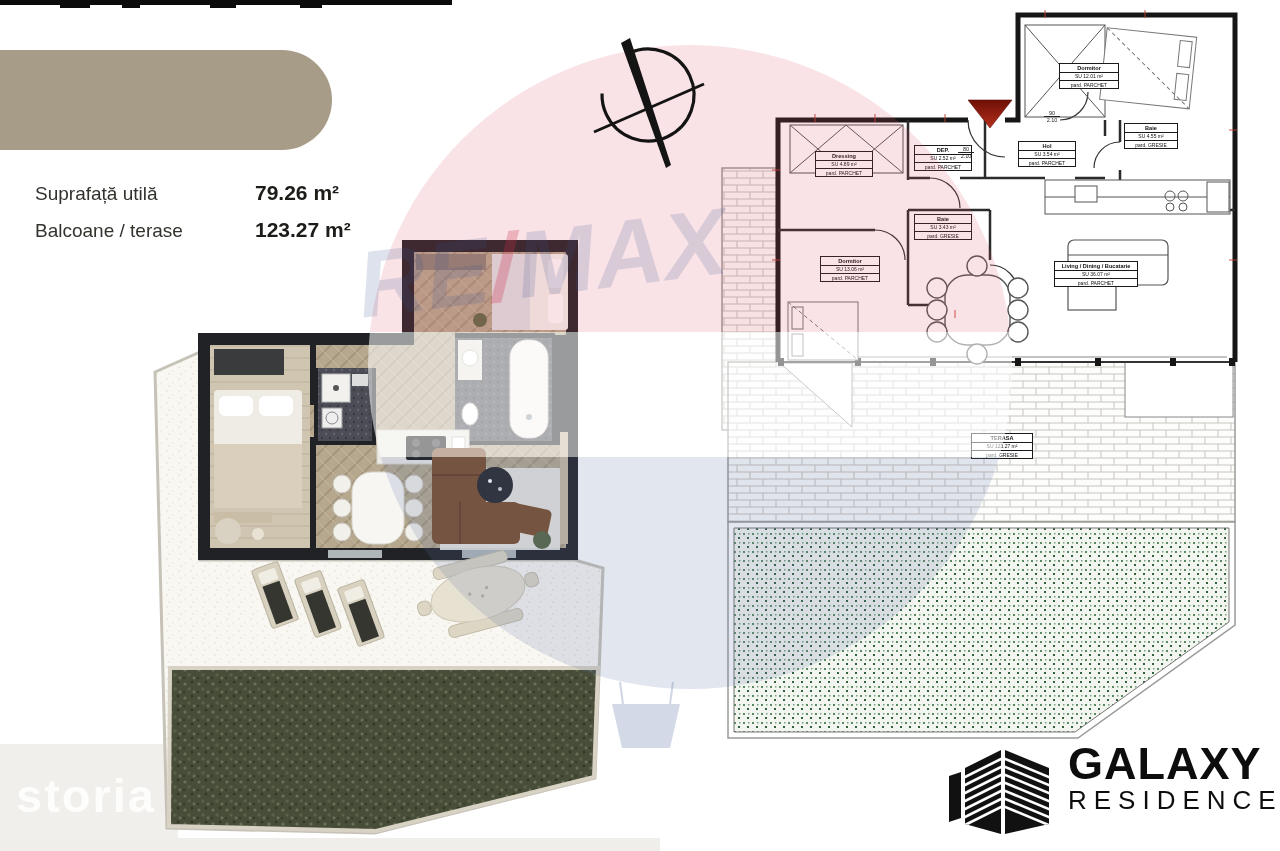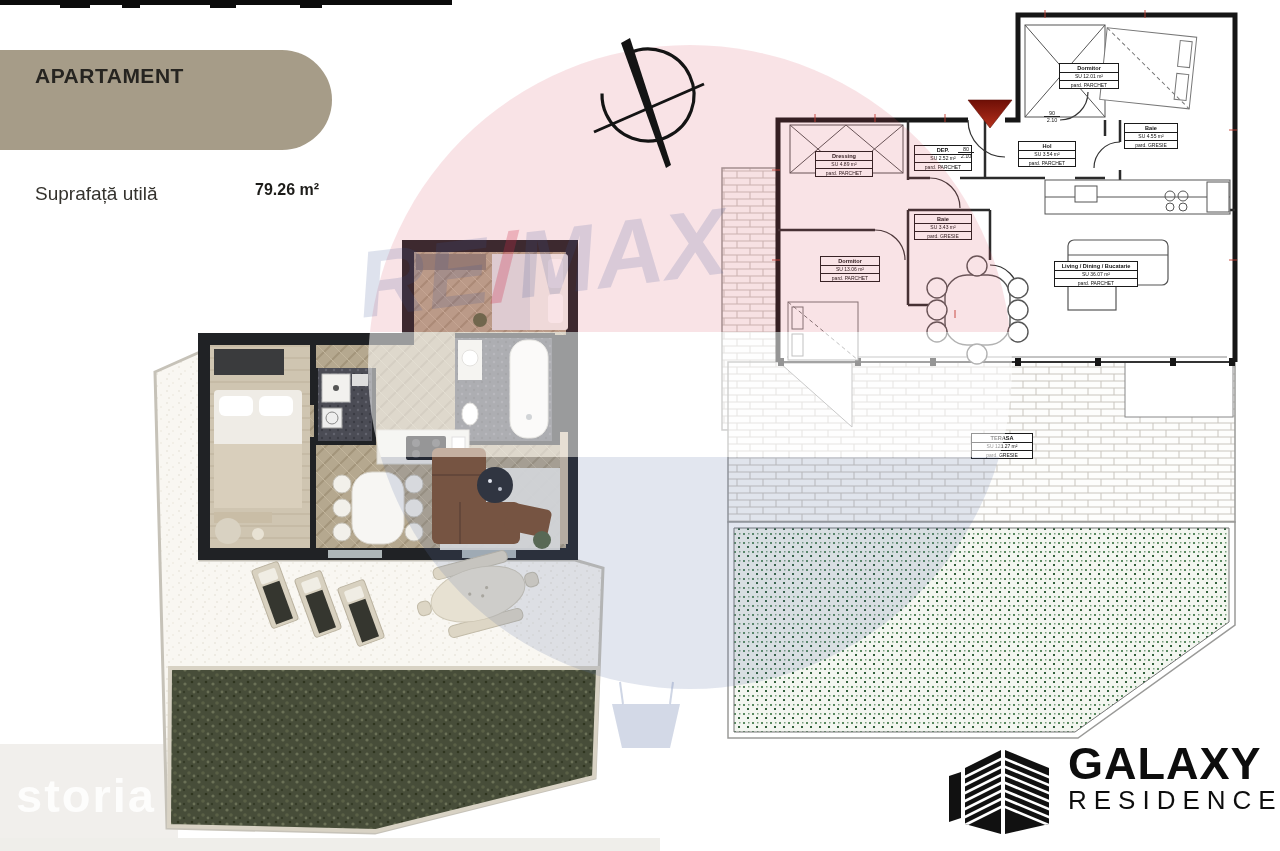--- a/index.html
+++ b/index.html
@@ -16,21 +16,21 @@
     left:0;top:50px;width:332px;height:100px;background:#a69c88;
     border-radius:0 52px 52px 0;color:#262420;padding:14px 0 0 35px;box-sizing:border-box;
     z-index:6;
   }
   .badge .lab{font-size:21px;font-weight:700;letter-spacing:.5px;}
   .badge .val{font-size:41px;font-weight:800;margin-top:2px;letter-spacing:.5px;}
   
   .specs{left:35px;top:183px;width:420px;z-index:6;}
   .spec-row{position:relative;height:37px;}
   .spec-label{position:absolute;left:0;top:0;font-size:19px;color:#34322d;}
-  .spec-value{position:absolute;left:220px;top:-2px;font-size:16px;font-weight:800;color:#1d1c19;}
+  .spec-value{position:absolute;left:220px;top:-2px;font-size:21px;font-weight:800;color:#1d1c19;}
   
   .rlabel{
     background:#fff;border:1px solid #1a1a1a;z-index:3;text-align:center;
     color:#111;line-height:1.25;box-sizing:border-box;
   }
   .rlabel .rl-name{font-size:5.6px;font-weight:700;border-bottom:.8px solid #1a1a1a;padding:.5px 0;}
   .rlabel .rl-area{font-size:5px;border-bottom:.8px solid #1a1a1a;padding:.5px 0;}
   .rlabel .rl-fin{font-size:5px;padding:.5px 0;}
   .door-tag{z-index:3;text-align:center;color:#222;line-height:1.1;}
   .door-tag span{display:block;font-size:5.5px;}
@@ -63,27 +63,30 @@
 <div class="abs graycorner"></div>
 <div class="abs graystrip"></div>
 
 <div class="abs topbar"></div>
 <div class="abs toptick" style="left:60px;width:30px;"></div>
 <div class="abs toptick" style="left:122px;width:18px;"></div>
 <div class="abs toptick" style="left:210px;width:26px;"></div>
 <div class="abs toptick" style="left:300px;width:22px;"></div>
 
 <div class="abs badge">
-  <div class="lab">APARTAMENT</div>
 </div>
 
 <div class="abs specs">
   <div class="spec-row">
     <span class="spec-label">Suprafață utilă</span>
     <span class="spec-value">79.26 m²</span>
+  </div>
+  <div class="spec-row">
+    <span class="spec-label">Balcoane / terase</span>
+    <span class="spec-value">123.27 m²</span>
   </div>
 </div>
 
 <svg class="abs compass" style="left:585px;top:22px;" width="130" height="155" viewBox="0 0 130 155">
   <circle cx="63" cy="73" r="46" fill="none" stroke="#141414" stroke-width="3.2" stroke-dasharray="238 51" transform="rotate(-115 63 73)"></circle>
   <polygon points="36,21 45,16 86,143 81,146" fill="#141414"></polygon>
   <line x1="9" y1="110" x2="119" y2="62" stroke="#141414" stroke-width="3"></line>
 </svg>
 
 <svg class="abs plansvg" style="left:140px;top:232px;" width="520" height="620" viewBox="0 0 520 620">

